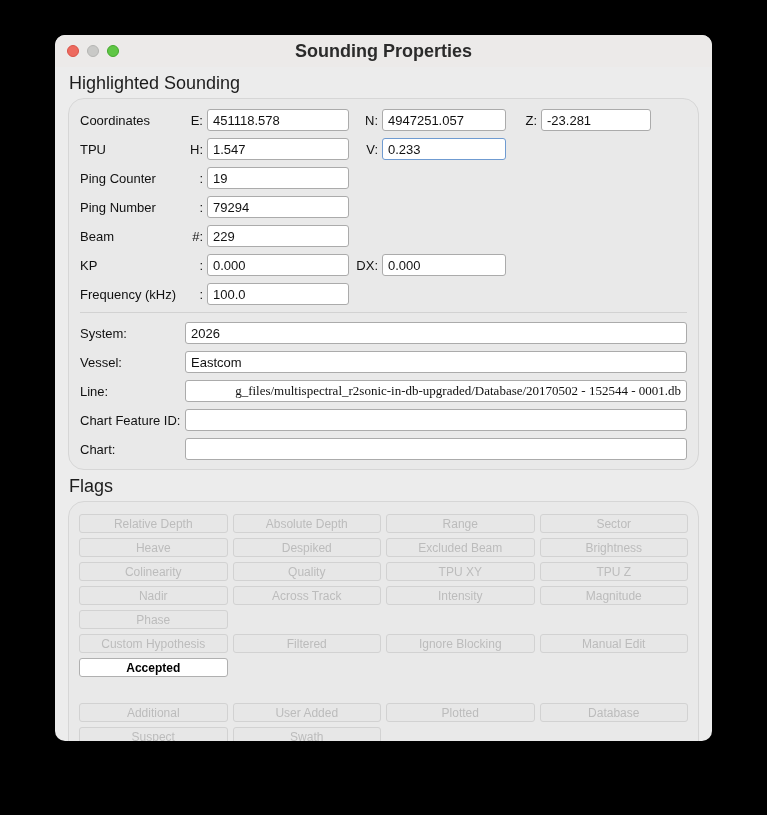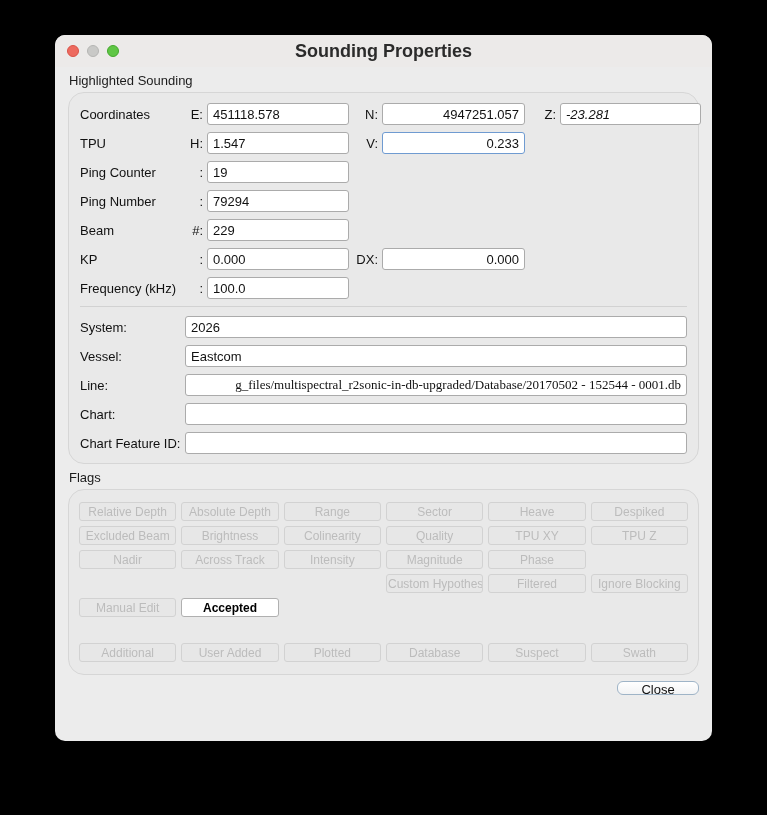--- a/index.html
+++ b/index.html
@@ -22,21 +22,21 @@
   }
   .traffic { position: absolute; left: 12px; top: 10px; display: flex; gap: 8px; }
   .tl { width: 12px; height: 12px; border-radius: 50%; }
   .tl.red   { background: #ed6a5f; border: 0.5px solid #d95348; }
   .tl.gray  { background: #c9c9c7; border: 0.5px solid #b5b5b3; }
   .tl.green { background: #5fc645; border: 0.5px solid #45a82e; }
   .title { font-size: 18px; font-weight: bold; color: #2b2b2b; }
 
   .content { padding: 0 13px; }
 
-  .group-label { font-size: 13px; color: #1c1c1c; margin: 6px 0 4px 1px; }
+  .group-label { font-size: 18px; color: #1c1c1c; margin: 6px 0 4px 1px; }
 
   .groupbox {
     border: 1px solid #d6d6d6; border-radius: 16px;
     background: #e9e9e9;
     padding: 10px 11px 9px 11px;
   }
 
   .frow { display: flex; align-items: center; height: 22px; margin-bottom: 7px; font-size: 13px; color: #111; }
   .frow:last-child { margin-bottom: 0; }
   .lbl  { width: 105px; flex: none; }
@@ -44,32 +44,32 @@
   .pfx2 { width: 29px; flex: none; text-align: right; margin-right: 4px; }
   .pfx3 { width: 31px; flex: none; text-align: right; margin-right: 4px; }
 
   input.fld, .fld-div {
     height: 22px; border: 1px solid #ababab; border-radius: 3px;
     background: #fff; font-family: inherit; font-size: 13px; color: #111;
     padding: 0 5px; outline: none;
   }
   input.fld.focused { border: 1.5px solid #6f9bd1; }
   .w-num  { width: 142px; flex: none; }
-  .w-num2 { width: 143px; flex: none; text-align: right; }
-  .w-z    { width: 141px; flex: none; font-style: italic; }
+  .w-num2 { width: 124px; flex: none; }
+  .w-z    { width: 110px; flex: none; }
   .w-wide { flex: 1; }
 
   .fld-div { display: flex; align-items: center; justify-content: flex-end; overflow: hidden; font-family: Liberation Serif, serif; }
   .fld-div span { white-space: nowrap; flex: none; }
 
   .sep { border-top: 1px solid #d2d2d2; margin: 6px 0 9px 0; }
 
   .flags-grid {
     display: grid;
-    grid-template-columns: repeat(6, 1fr);
+    grid-template-columns: repeat(4, 1fr);
     gap: 5px;
     padding: 12px 10px;
   }
   .flag {
     height: 19px; font-family: inherit; font-size: 12px; line-height: 16px;
     color: #bcbcbc; background: #e7e7e7;
     border: 1px solid #d2d2d2; border-radius: 3px;
     overflow: hidden; white-space: nowrap; text-align: center; padding: 0 1px;
   }
   .flag.on {
@@ -168,26 +168,26 @@
       </div>
 
       <div class="frow">
         <span class="lbl">Line:</span>
         <div class="fld-div w-wide">
             <span>g_files/multispectral_r2sonic-in-db-upgraded/Database/20170502 - 152544 - 0001.db</span>
           </div>
       </div>
 
       <div class="frow">
+        <span class="lbl">Chart Feature ID:</span>
+        <input class="fld w-wide" value="" style="">
+      </div>
+
+      <div class="frow">
         <span class="lbl">Chart:</span>
-        <input class="fld w-wide" value="" style="">
-      </div>
-
-      <div class="frow">
-        <span class="lbl">Chart Feature ID:</span>
         <input class="fld w-wide" value="" style="">
       </div>
 
     </div>
 
     <div class="group-label">Flags</div>
 
     <div class="groupbox flags-grid">
       <button class="flag">Relative Depth</button>
       <button class="flag">Absolute Depth</button>

